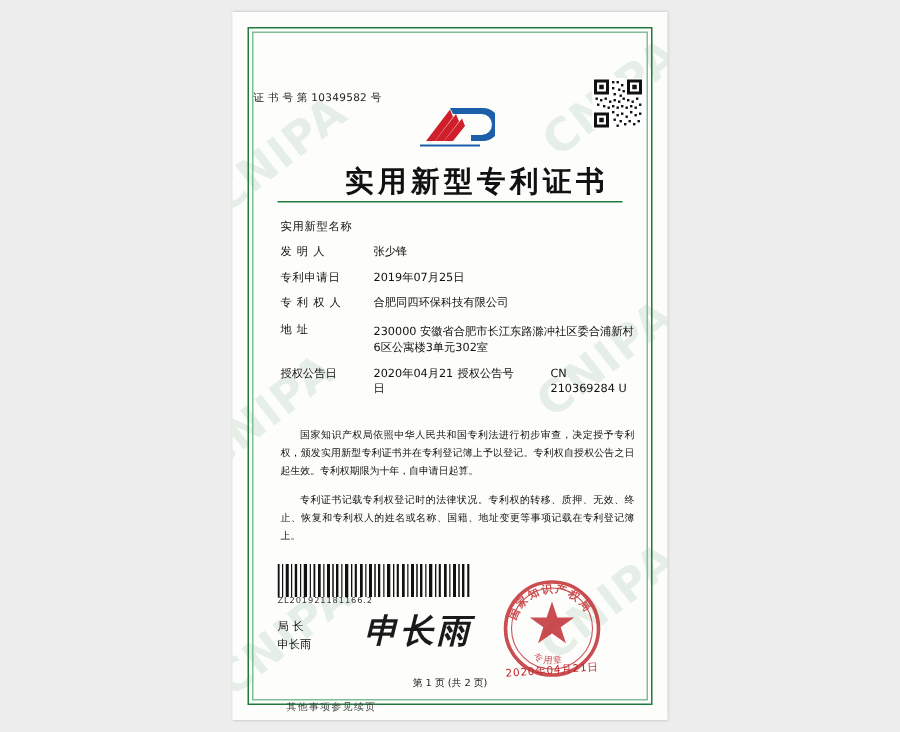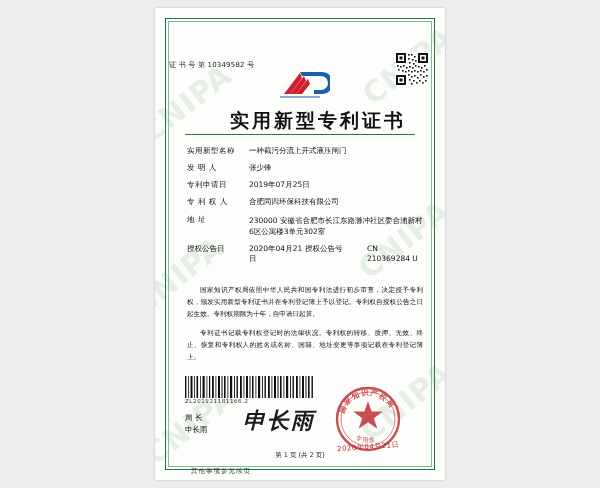--- a/index.html
+++ b/index.html
@@ -249,21 +249,20 @@
         <path d="M10 27 L50 27" stroke="#1b5fa8" stroke-width="1.2"></path>
       </svg>
     </div>
 
     <div class="title">实用新型专利证书</div>
     <div class="title-rule"></div>
 
     <div class="fields">
       <div class="fld">
         <div class="lab">实用新型名称</div>
-        <div class="val">一种截污分流上开式液压闸门</div>
       </div>
       <div class="fld">
         <div class="lab">发 明 人</div>
         <div class="val">张少锋</div>
       </div>
       <div class="fld">
         <div class="lab">专利申请日</div>
         <div class="val">2019年07月25日</div>
       </div>
       <div class="fld">

